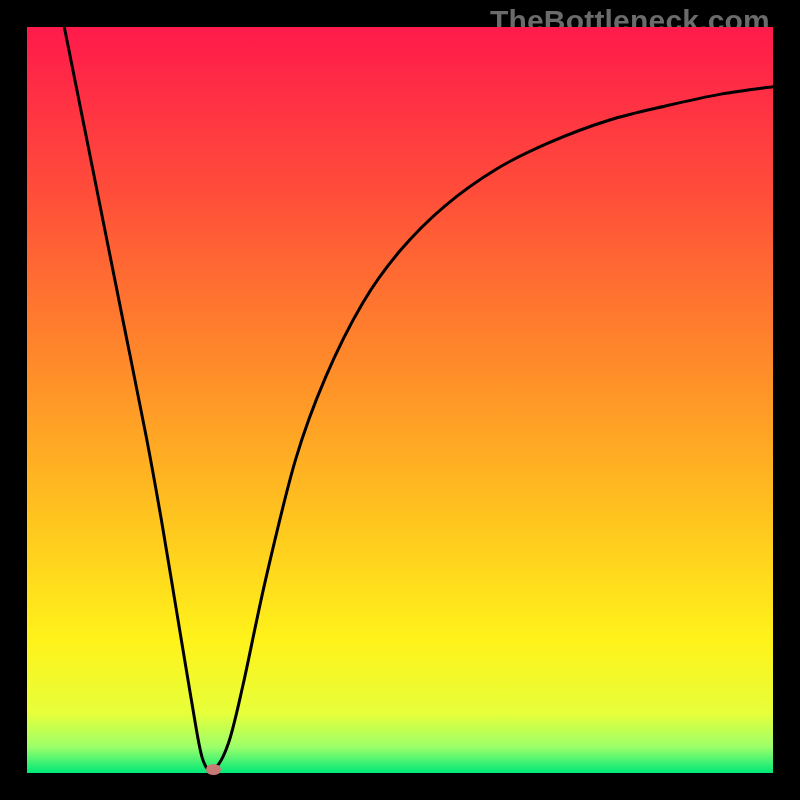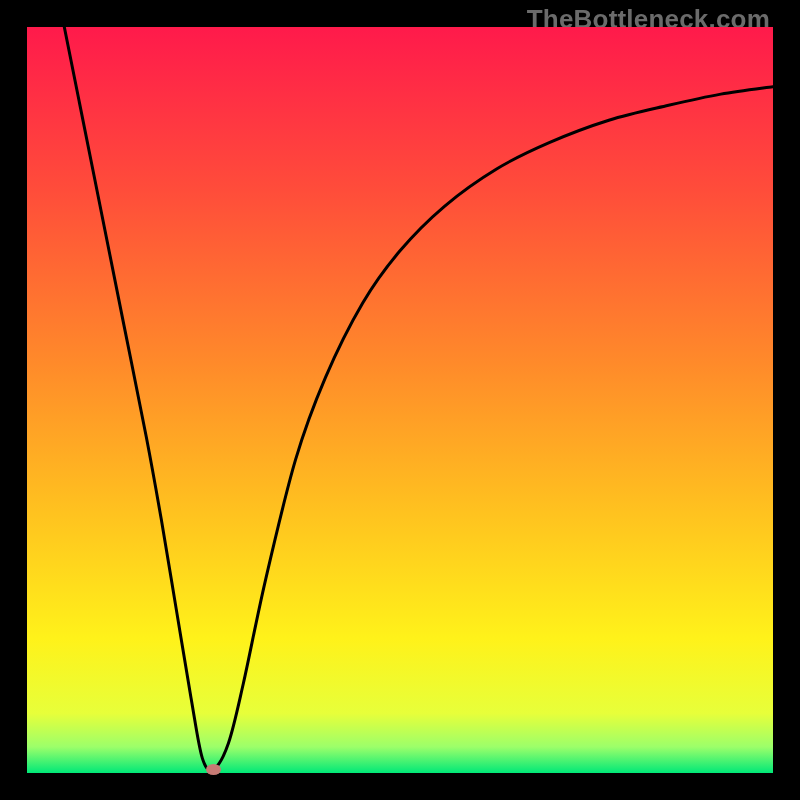--- a/index.html
+++ b/index.html
@@ -30,21 +30,21 @@
     left: 0;
     top: 0;
     width: 746px;
     height: 746px;
   }
   .watermark {
     position: absolute;
     top: 4px;
     right: 30px;
     font-family: Arial, Helvetica, sans-serif;
-    font-size: 26px;
+    font-size: 30px;
     font-weight: 600;
     color: #6b6b6b;
     letter-spacing: 0.2px;
   }
   svg {
     position: absolute;
     left: 0;
     top: 0;
   }
   .marker {

